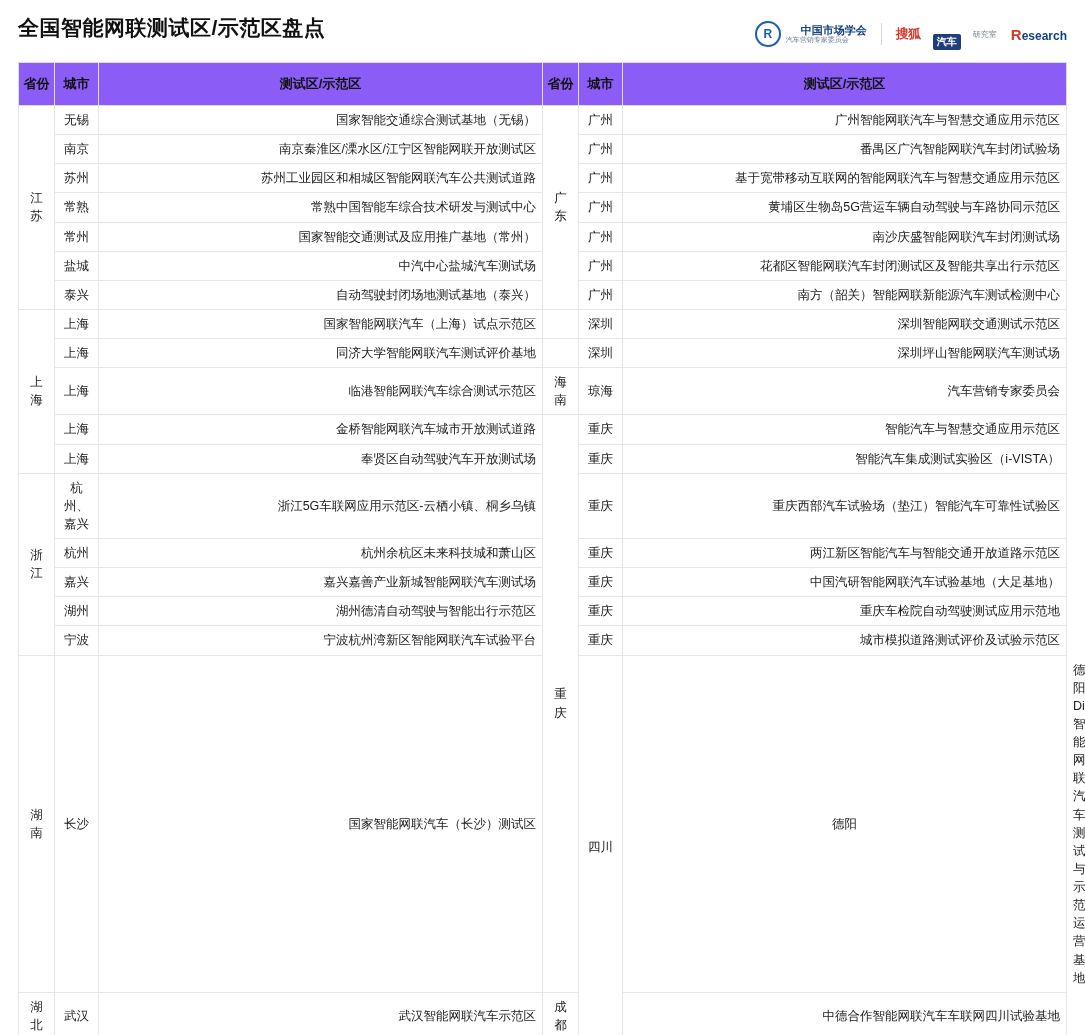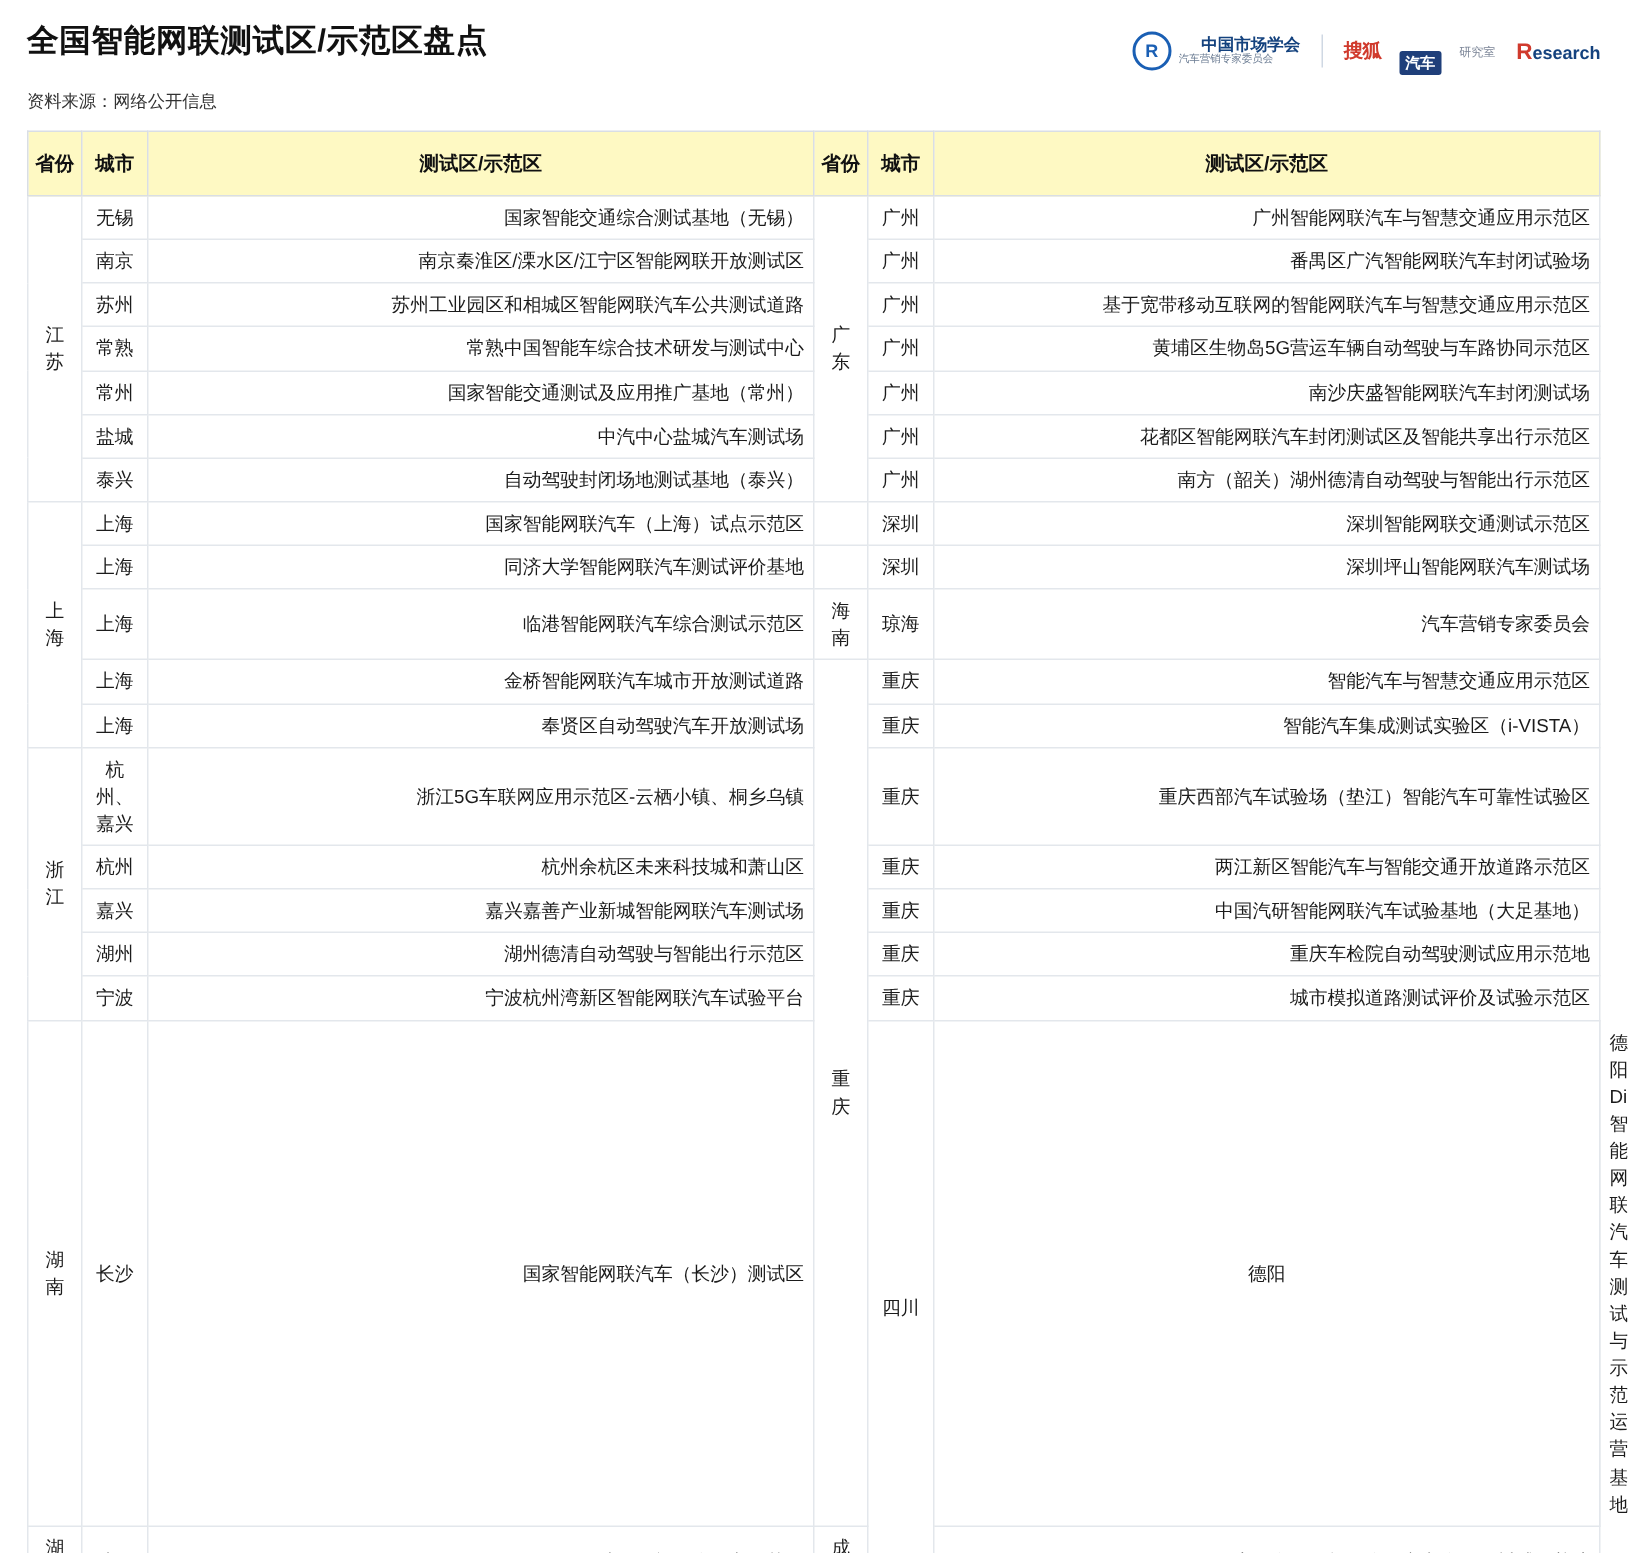--- a/index.html
+++ b/index.html
@@ -117,21 +117,21 @@
     margin-top: 12px;
     width: 1049px;
     border-collapse: collapse;
     table-layout: fixed;
     font-size: 12.5px;
   }
   table.inventory col.c-prov { width: 36px; }
   table.inventory col.c-city { width: 44px; }
   table.inventory col.c-zone { width: 444px; }
   table.inventory th {
-    background: #fef9c3;
+    background: #8b5cf6;
     border: 1px solid #d9dee5;
     font-weight: bold;
     font-size: 13px;
     color: #111111;
     padding: 12px 4px;
     text-align: center;
   }
   table.inventory td {
     border: 1px solid #e3e7ec;
     padding: 5px 6px;
@@ -171,23 +171,20 @@
           <span class="sohu-auto">汽车</span>
           <span class="sohu-tail">研究室</span>
         </div>
       </div>
       <div class="sohu-research">
         <span class="r">R</span><span>esearch</span>
       </div>
     </div>
   </div>
 
-  <div class="source-line">
-    <span>资料来源：</span><span>网络公开信息</span>
-  </div>
 
   <table class="inventory">
     <colgroup>
       <col class="c-prov">
         <col class="c-city">
         <col class="c-zone">
       <col class="c-prov">
         <col class="c-city">
         <col class="c-zone">
     </colgroup>
@@ -237,21 +234,21 @@
         <tr>
           <td class="city">盐城</td>
           <td class="zone">中汽中心盐城汽车测试场</td>
           <td class="city">广州</td>
           <td class="zone">花都区智能网联汽车封闭测试区及智能共享出行示范区</td>
         </tr>
         <tr>
           <td class="city">泰兴</td>
           <td class="zone">自动驾驶封闭场地测试基地（泰兴）</td>
           <td class="city">广州</td>
-          <td class="zone">南方（韶关）湖州德清自动驾驶与智能出行示范区</td>
+          <td class="zone">南方（韶关）智能网联新能源汽车测试检测中心</td>
         </tr>
         <tr>
           <td class="prov" rowspan="5">上海</td>
           <td class="city">上海</td>
           <td class="zone">国家智能网联汽车（上海）试点示范区</td>
           <td class="prov"></td>
           <td class="city">深圳</td>
           <td class="zone">深圳智能网联交通测试示范区</td>
         </tr>
         <tr>

